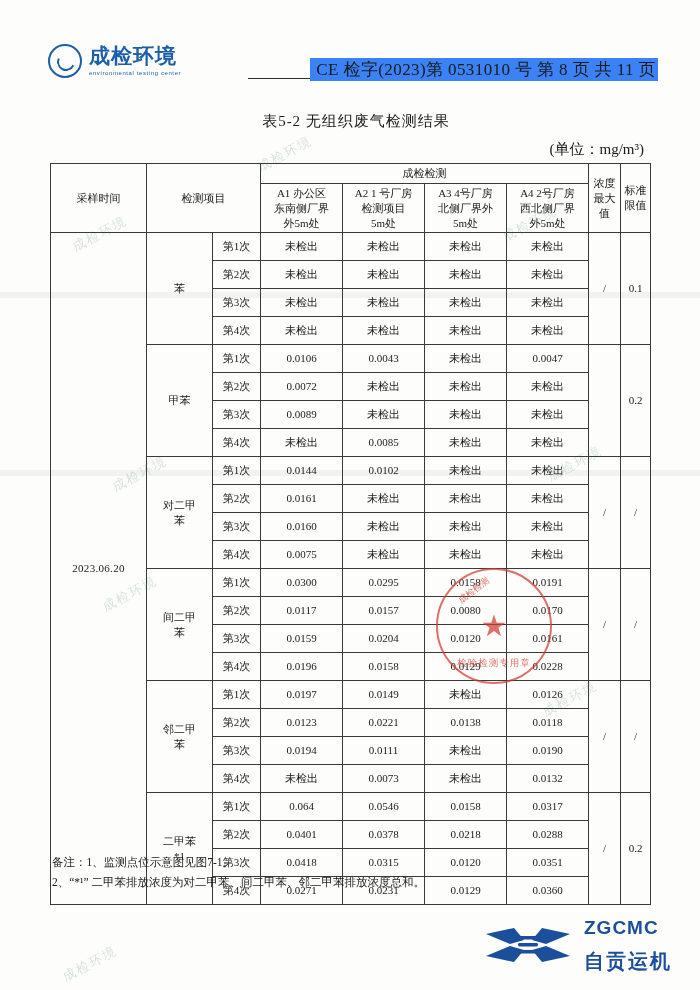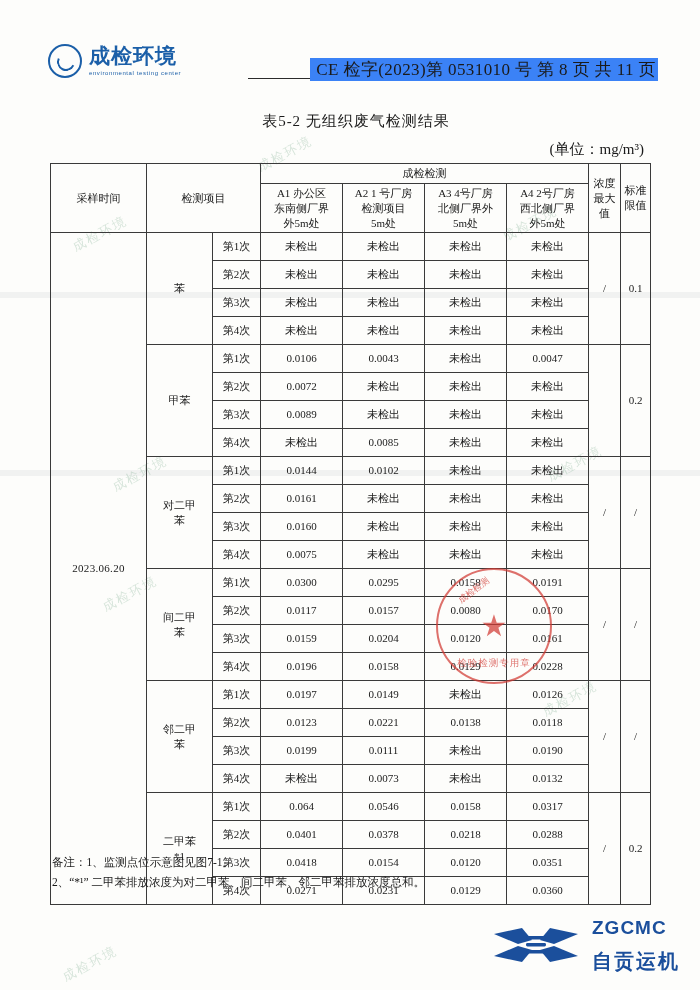--- a/index.html
+++ b/index.html
@@ -231,21 +231,21 @@
     font-size: 13px;
     letter-spacing: 2px;
     transform: rotate(-28deg);
     pointer-events: none;
     white-space: nowrap;
   }
 
   
   .corp {
     position: absolute;
-    right: 20px;
+    right: 28px;
     bottom: 18px;
     display: flex;
     align-items: center;
     gap: 8px;
   }
   .corp-mark {
     width: 96px;
     height: 54px;
     position: relative;
     flex: none;
@@ -502,21 +502,21 @@
         </tr>
         <tr>
           <td class="run">第2次</td>
           <td class="val">0.0123</td>
           <td class="val">0.0221</td>
           <td class="val">0.0138</td>
           <td class="val">0.0118</td>
         </tr>
         <tr>
           <td class="run">第3次</td>
-          <td class="val">0.0199</td>
+          <td class="val">0.0194</td>
           <td class="val">0.0111</td>
           <td class="val">未检出</td>
           <td class="val">0.0190</td>
         </tr>
         <tr>
           <td class="run">第4次</td>
           <td class="val">未检出</td>
           <td class="val">0.0073</td>
           <td class="val">未检出</td>
           <td class="val">0.0132</td>
@@ -538,21 +538,21 @@
         <tr>
           <td class="run">第2次</td>
           <td class="val">0.0401</td>
           <td class="val">0.0378</td>
           <td class="val">0.0218</td>
           <td class="val">0.0288</td>
         </tr>
         <tr>
           <td class="run">第3次</td>
           <td class="val">0.0418</td>
-          <td class="val">0.0154</td>
+          <td class="val">0.0315</td>
           <td class="val">0.0120</td>
           <td class="val">0.0351</td>
         </tr>
         <tr>
           <td class="run">第4次</td>
           <td class="val">0.0271</td>
           <td class="val">0.0231</td>
           <td class="val">0.0129</td>
           <td class="val">0.0360</td>
         </tr>

